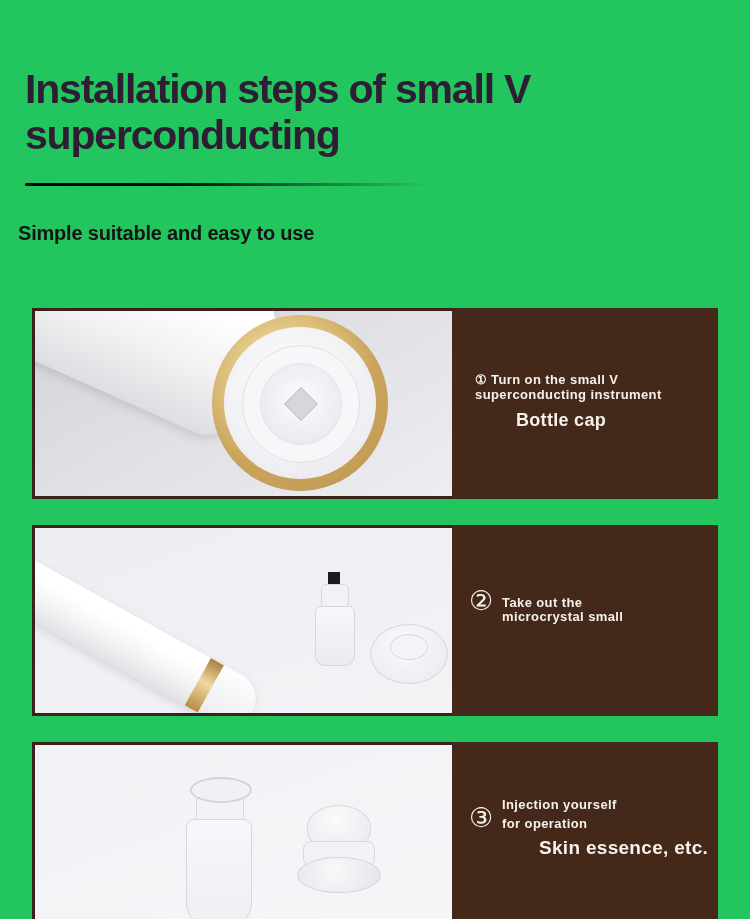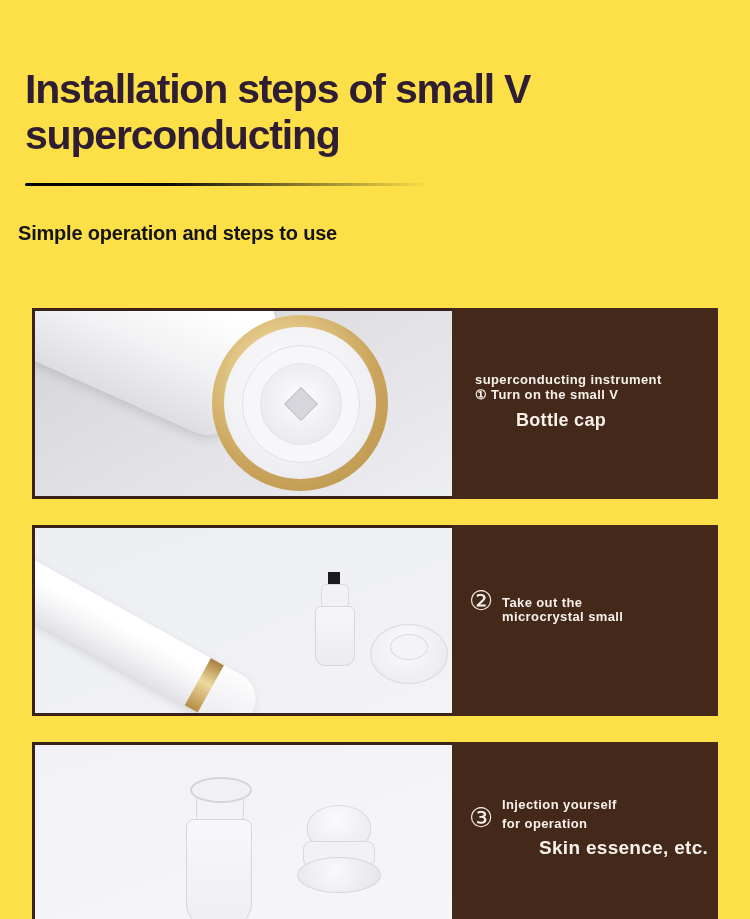--- a/index.html
+++ b/index.html
@@ -1,16 +1,16 @@
 <!DOCTYPE html>
 <html><head>
 <meta charset="utf-8">
 <style>
   html,body{margin:0;padding:0;background:#fff;}
-  .page{position:relative;width:750px;height:919px;background:#fde047;overflow:hidden;
+  .page{position:relative;width:750px;height:919px;background:#22c55e;overflow:hidden;
         font-family:"Liberation Sans", sans-serif;}
 
   
   .title{position:absolute;left:25px;top:66px;color:#2f1d33;font-weight:700;
          font-size:41px;line-height:46px;letter-spacing:-1.2px;}
   .title span{display:block;}
   .divider{position:absolute;left:25px;top:183px;width:412px;height:3px;border-radius:2px;
            background:linear-gradient(to right,#000 0%,#0a0a0a 35%,rgba(20,20,20,.45) 70%,rgba(20,20,20,0) 98%);}
   .subtitle{position:absolute;left:18px;top:222px;font-size:20px;font-weight:700;
             color:#141414;letter-spacing:-0.2px;}
@@ -89,35 +89,35 @@
 </head>
 <body>
 
 <div class="page">
 
   <div class="title">
     <span>Installation steps of small V</span>
     <span>superconducting</span>
   </div>
   <div class="divider"></div>
-  <div class="subtitle">Simple operation and steps to use</div>
+  <div class="subtitle">Simple suitable and easy to use</div>
 
   <section class="panel p1">
     <div class="photo photo1">
       <div class="p1-handle"></div>
       <div class="ring"></div>
       <div class="c c1"></div>
       <div class="c c2"></div>
       <div class="c c3"></div>
       <div class="diamond"></div>
     </div>
     <div class="info">
       <div class="lines">
+        <div>① Turn on the small V</div>
         <div>superconducting instrument</div>
-        <div>① Turn on the small V</div>
       </div>
       <div class="caption">Bottle cap</div>
     </div>
   </section>
 
   <section class="panel p2">
     <div class="photo photo2">
       <div class="p2-pen">
         <div class="p2-gold"></div>
         <div class="p2-tip"></div>

